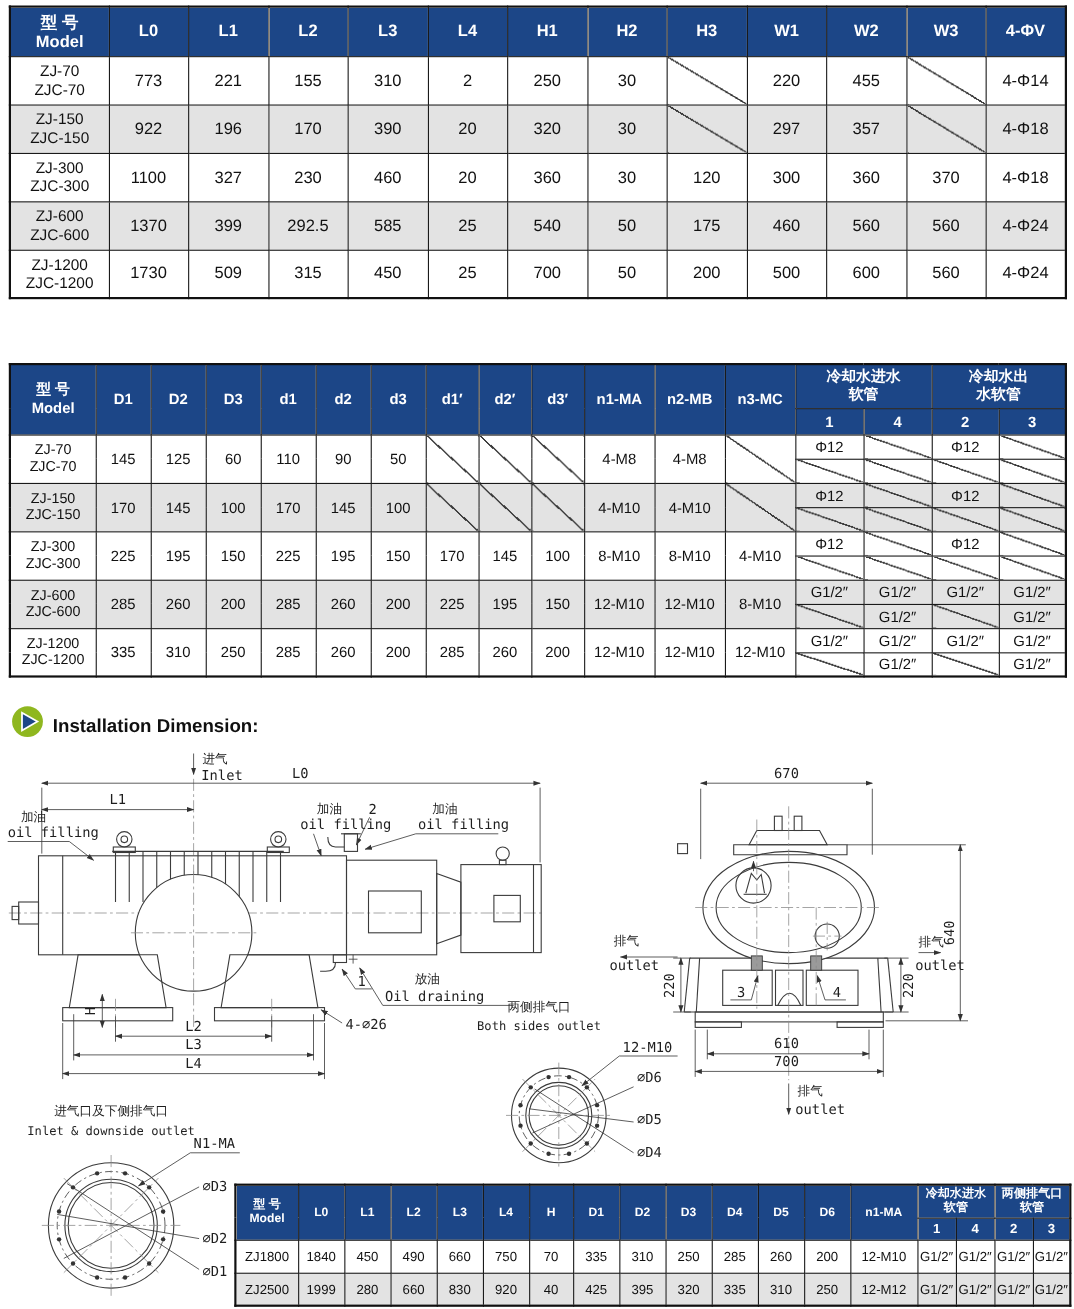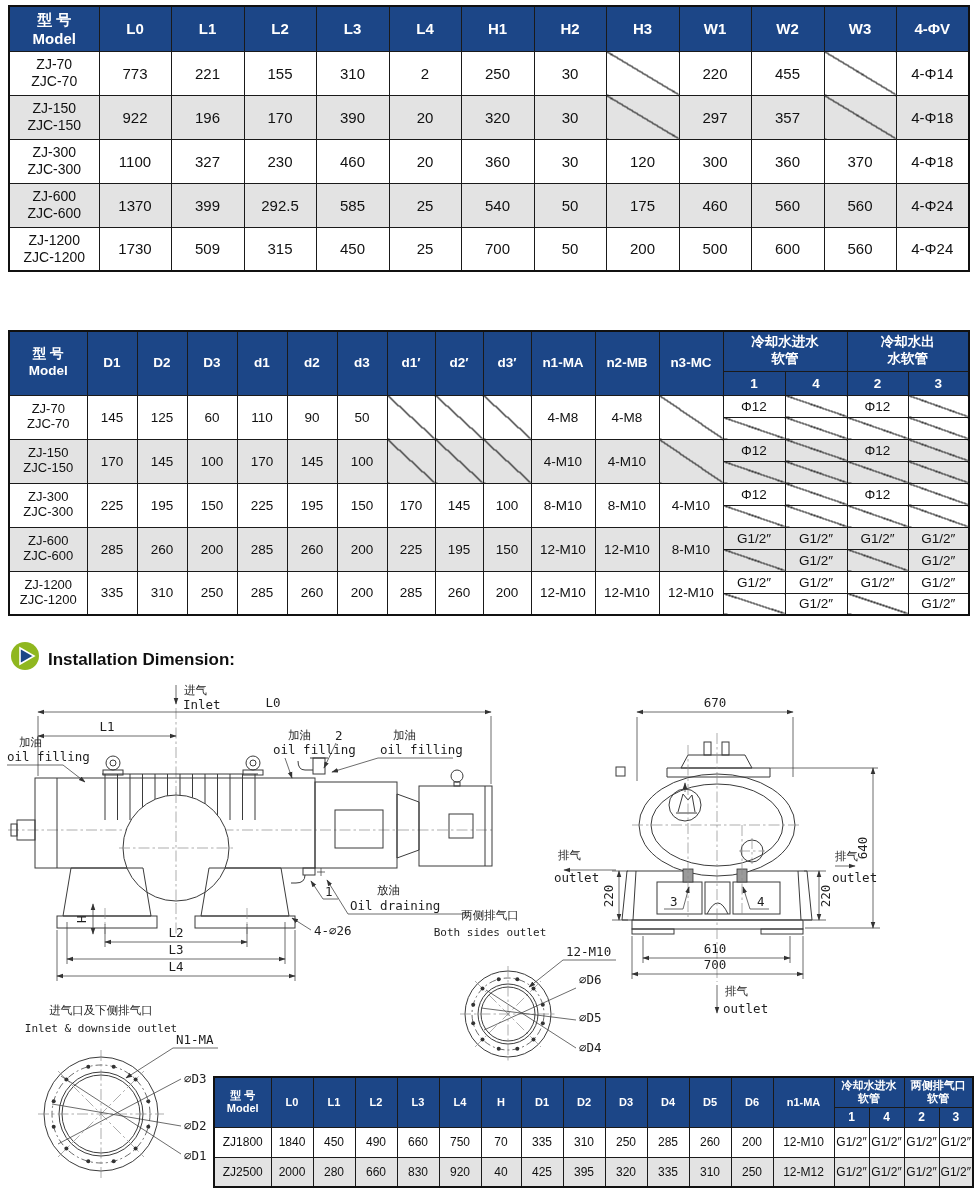--- a/index.html
+++ b/index.html
@@ -413,21 +413,21 @@
         <td>260</td>
         <td>200</td>
         <td>12-M10</td>
         <td>G1/2″</td>
         <td>G1/2″</td>
         <td>G1/2″</td>
         <td>G1/2″</td>
       </tr>
       <tr class="alt">
         <td>ZJ2500</td>
-        <td>2000</td>
+        <td>1999</td>
         <td>280</td>
         <td>660</td>
         <td>830</td>
         <td>920</td>
         <td>40</td>
         <td>425</td>
         <td>395</td>
         <td>320</td>
         <td>335</td>
         <td>310</td>

